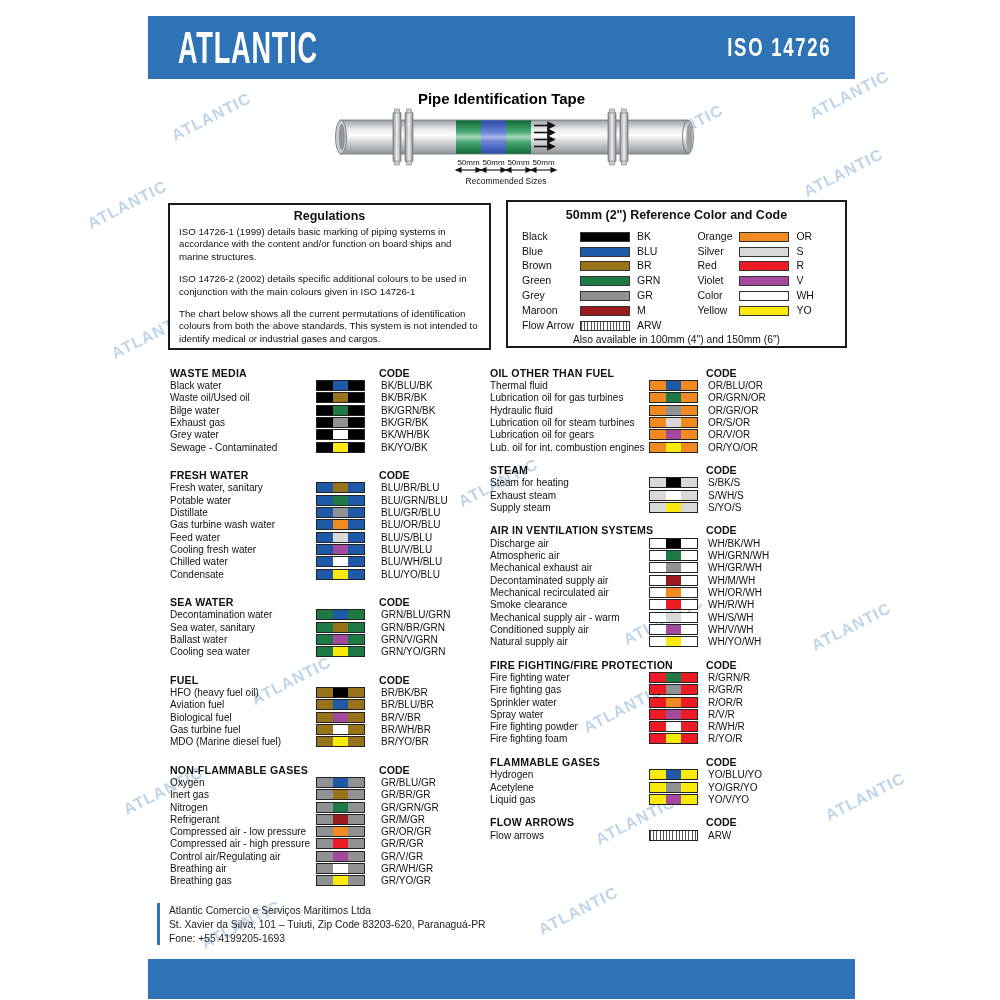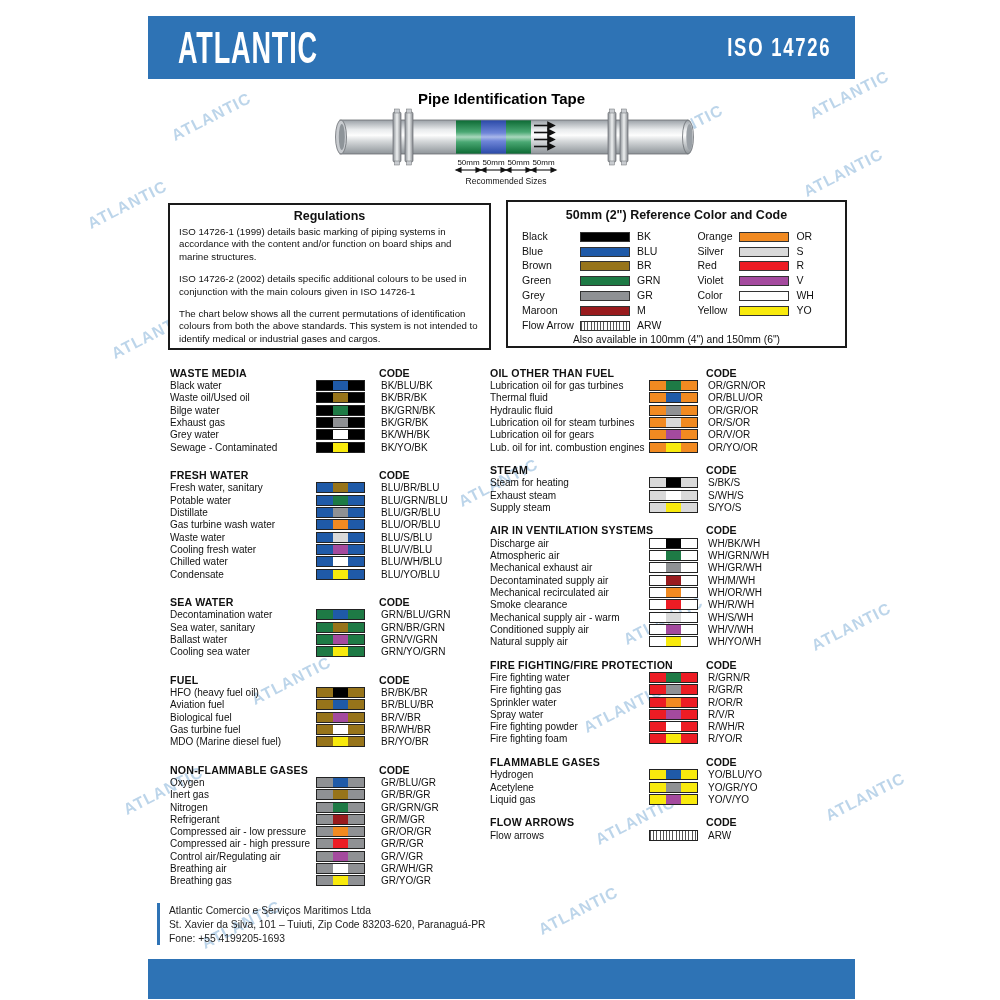--- a/index.html
+++ b/index.html
@@ -370,21 +370,21 @@
           <div class="media-row">
             <span class="m-label">Gas turbine wash water</span>
             <div class="m-bar">
               <span class="seg" style="background: rgb(31, 90, 168);"></span>
               <span class="seg" style="background: rgb(241, 138, 33);"></span>
               <span class="seg" style="background: rgb(31, 90, 168);"></span>
             </div>
             <span class="m-code">BLU/OR/BLU</span>
           </div>
           <div class="media-row">
-            <span class="m-label">Waste water</span>
+            <span class="m-label">Feed water</span>
             <div class="m-bar">
               <span class="seg" style="background: rgb(31, 90, 168);"></span>
               <span class="seg" style="background: rgb(217, 217, 217);"></span>
               <span class="seg" style="background: rgb(31, 90, 168);"></span>
             </div>
             <span class="m-code">BLU/S/BLU</span>
           </div>
           <div class="media-row">
             <span class="m-label">Cooling fresh water</span>
             <div class="m-bar">
@@ -594,36 +594,36 @@
           </div>
         </section>
       </div>
     <div class="mediacol right" id="col-right">
         <section class="media-section">
           <div class="sec-hdr">
             <span class="sec-title">OIL OTHER THAN FUEL</span>
             <span class="sec-code">CODE</span>
           </div>
           <div class="media-row">
+            <span class="m-label">Thermal fluid</span>
+            <div class="m-bar">
+              <span class="seg" style="background: rgb(241, 138, 33);"></span>
+              <span class="seg" style="background: rgb(31, 90, 168);"></span>
+              <span class="seg" style="background: rgb(241, 138, 33);"></span>
+            </div>
+            <span class="m-code">OR/BLU/OR</span>
+          </div>
+          <div class="media-row">
             <span class="m-label">Lubrication oil for gas turbines</span>
             <div class="m-bar">
               <span class="seg" style="background: rgb(241, 138, 33);"></span>
               <span class="seg" style="background: rgb(30, 122, 69);"></span>
               <span class="seg" style="background: rgb(241, 138, 33);"></span>
             </div>
             <span class="m-code">OR/GRN/OR</span>
-          </div>
-          <div class="media-row">
-            <span class="m-label">Thermal fluid</span>
-            <div class="m-bar">
-              <span class="seg" style="background: rgb(241, 138, 33);"></span>
-              <span class="seg" style="background: rgb(31, 90, 168);"></span>
-              <span class="seg" style="background: rgb(241, 138, 33);"></span>
-            </div>
-            <span class="m-code">OR/BLU/OR</span>
           </div>
           <div class="media-row">
             <span class="m-label">Hydraulic fluid</span>
             <div class="m-bar">
               <span class="seg" style="background: rgb(241, 138, 33);"></span>
               <span class="seg" style="background: rgb(143, 145, 148);"></span>
               <span class="seg" style="background: rgb(241, 138, 33);"></span>
             </div>
             <span class="m-code">OR/GR/OR</span>
           </div>

